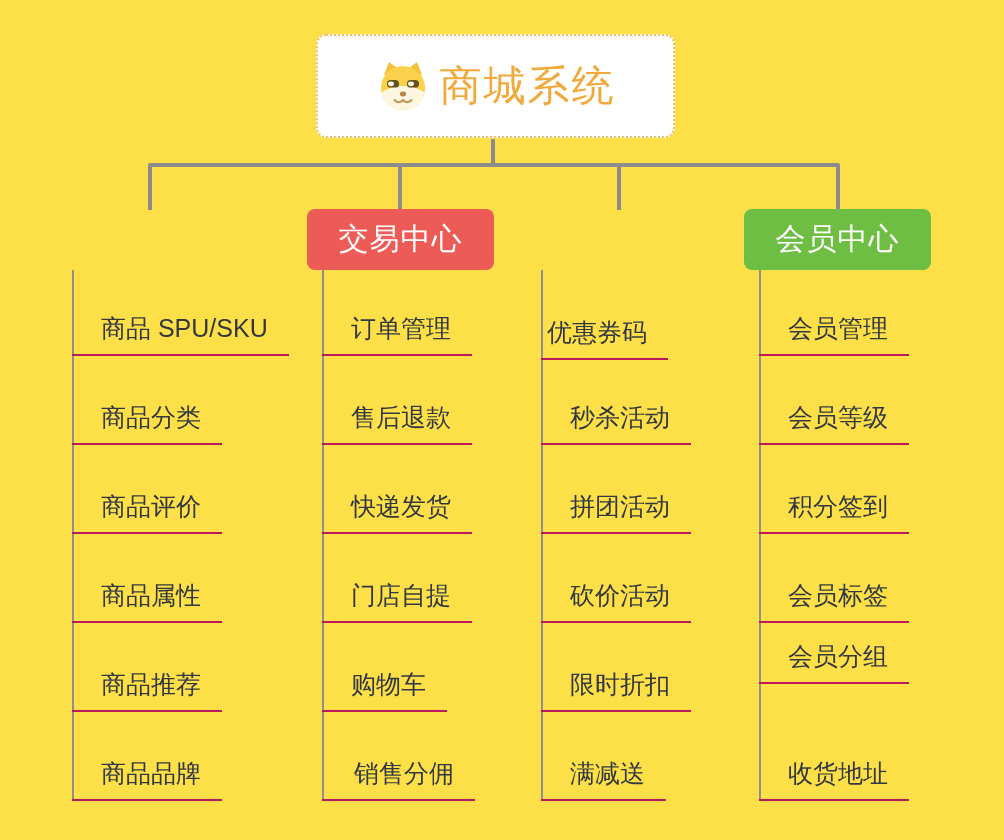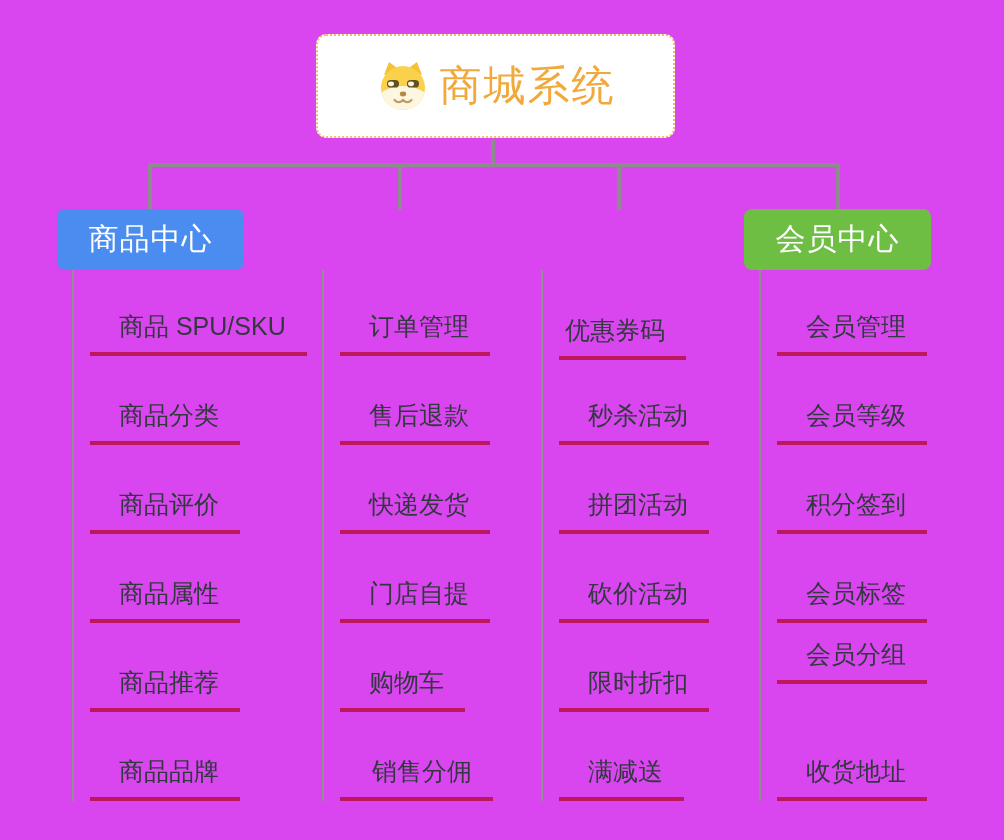--- a/index.html
+++ b/index.html
@@ -1,21 +1,21 @@
 <!DOCTYPE html>
 <html><head>
 <meta charset="utf-8">
 <style>
   html, body { margin: 0; padding: 0; }
   body {
     width: 1004px; height: 840px;
     background: #f7f7f7;
     font-family: "Liberation Sans", "DejaVu Sans", sans-serif;
   }
-  .canvas { position: relative; width: 1004px; height: 840px; background: #d946ef; overflow: hidden; }
+  .canvas { position: relative; width: 1004px; height: 840px; background: #fde047; overflow: hidden; }
 
   
   .line { position: absolute; background: #8c8c8c; }
   .stem  { left: 491px; top: 139px; width: 4px;  height: 28px; }
   .bus   { left: 148px; top: 163px; width: 692px; height: 4px; border-radius: 2px; }
   .drop  { top: 165px; width: 4px; height: 45px; }
   .drop0 { left: 148px; } .drop1 { left: 398px; } .drop2 { left: 617px; } .drop3 { left: 836px; }
 
   
   .root-node {
@@ -33,22 +33,22 @@
     display: flex; align-items: center; justify-content: center; cursor: pointer;
   }
   .b0 { left: 57px; } .b1 { left: 307px; } .b2 { left: 526px; } .b3 { left: 744px; }
 
   
   .spine { position: absolute; width: 2px; top: 270px; height: 531px; background: #8f8f8f; }
   .leaf {
     position: absolute; box-sizing: border-box; height: 48px;
     display: flex; align-items: flex-end;
     padding: 0 21px 9px 29px;
-    border-bottom: 4px solid #be185d;
-    font-size: 25px; color: #333840; white-space: nowrap; cursor: pointer; margin-left: 18px;
+    border-bottom: 2px solid #be185d;
+    font-size: 25px; color: #333840; white-space: nowrap; cursor: pointer;
   }
 </style>
 </head>
 <body>
 
 <div class="canvas">
 
   <div class="line stem"></div>
   <div class="line bus"></div>
   <div class="line drop drop0"></div>
@@ -70,21 +70,21 @@
       <rect x="11" y="19" width="12" height="7.5" rx="3.6" fill="#63511f"></rect>
       <ellipse cx="15" cy="22.8" rx="3" ry="2.4" fill="#fdf6e0"></ellipse>
       <rect x="31" y="19" width="12" height="7.5" rx="3.6" fill="#63511f"></rect>
       <ellipse cx="35" cy="22.8" rx="3" ry="2.4" fill="#fdf6e0"></ellipse>
       <ellipse cx="27" cy="33" rx="3.2" ry="2.4" fill="#b5884a"></ellipse>
       <path d="M18.5 39 q4.2 4.4 8.5 0 q4.3 4.4 8.5 0" stroke="#c09a5e" stroke-width="2.2" fill="none" stroke-linecap="round"></path>
     </svg>
     <span class="root-title">商城系统</span>
   </div>
 
-  <div class="branch-header b0" style="background: rgb(74, 140, 240);">商品中心</div>
+  <div class="branch-header b1" style="background: rgb(236, 91, 86);">交易中心</div>
   <div class="branch-header b3" style="background: rgb(110, 190, 68);">会员中心</div>
 
   <div id="leaves">
       <div class="spine" style="left: 72px;"></div>
       <div class="leaf" style="left: 72px; top: 308px;">商品 SPU/SKU</div>
       <div class="leaf" style="left: 72px; top: 397px;">商品分类</div>
       <div class="leaf" style="left: 72px; top: 486px;">商品评价</div>
       <div class="leaf" style="left: 72px; top: 575px;">商品属性</div>
       <div class="leaf" style="left: 72px; top: 664px;">商品推荐</div>
       <div class="leaf" style="left: 72px; top: 753px;">商品品牌</div>

